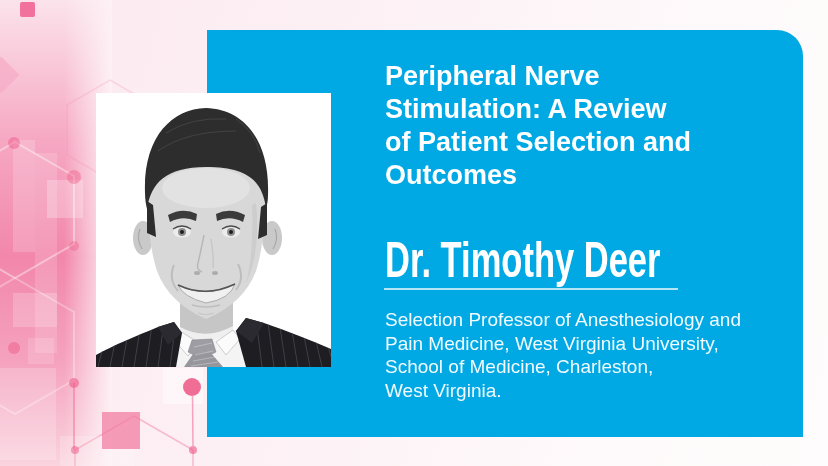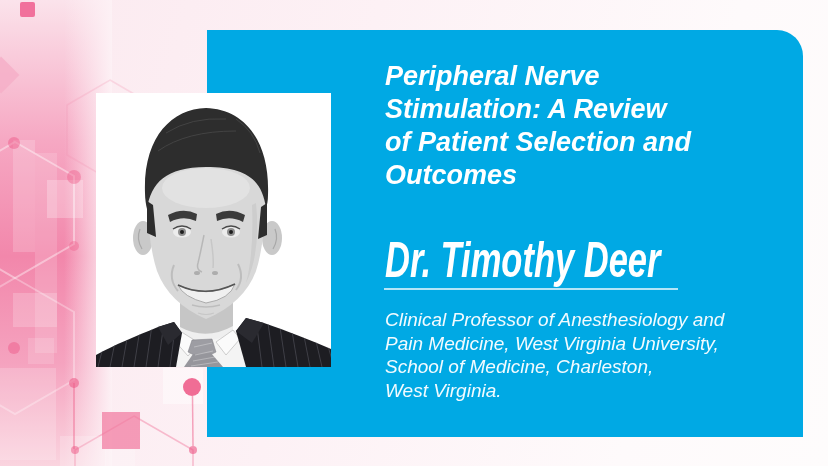--- a/index.html
+++ b/index.html
@@ -5,21 +5,20 @@
   html,body{margin:0;padding:0;}
   body{
     font-family:"Liberation Sans", sans-serif;
     background:#ffffff;
   }
   .stage{
     position:relative;
     width:828px;height:466px;
     overflow:hidden;
     background:linear-gradient(105deg,#fbe9ef 0%,#fdf1f5 40%,#fefafb 78%,#fefcfc 100%);
-    font-style:italic;
   }
   .bg-decor{
     position:absolute;left:0;top:0;width:828px;height:466px;
     z-index:0;
   }
   .card{
     position:absolute;
     left:207px;top:30px;width:596px;height:407px;
     background:#00A9E4;
     border-radius:0 26px 0 0;
@@ -139,21 +138,21 @@
 
   <div class="title">Peripheral Nerve
 Stimulation: A Review
 of Patient Selection and
 Outcomes</div>
 
   <div class="speaker-name">Dr. Timothy Deer</div>
 
   <div class="divider"></div>
 
-  <div class="credentials">Clinical Professor of Anesthesiology and
+  <div class="credentials">Selection Professor of Anesthesiology and
 Pain Medicine, West Virginia University,
 School of Medicine, Charleston,
 West Virginia.</div>
 
   <div class="photo" role="img" aria-label="Black-and-white portrait photo of Dr. Timothy Deer, slicked-back dark hair, smiling, wearing a pinstripe suit, white shirt and gray tie">
     <svg width="235" height="274" viewBox="0 0 235 274" xmlns="http://www.w3.org/2000/svg">
       <defs>
         <clipPath id="suitClip">
           <path d="M0,274 L0,262 C18,252 40,243 62,234 L78,229 L86,240 L80,274 Z"></path>
           <path d="M235,274 L235,256 C214,247 192,238 168,230 L150,225 L140,238 L150,274 Z"></path>

